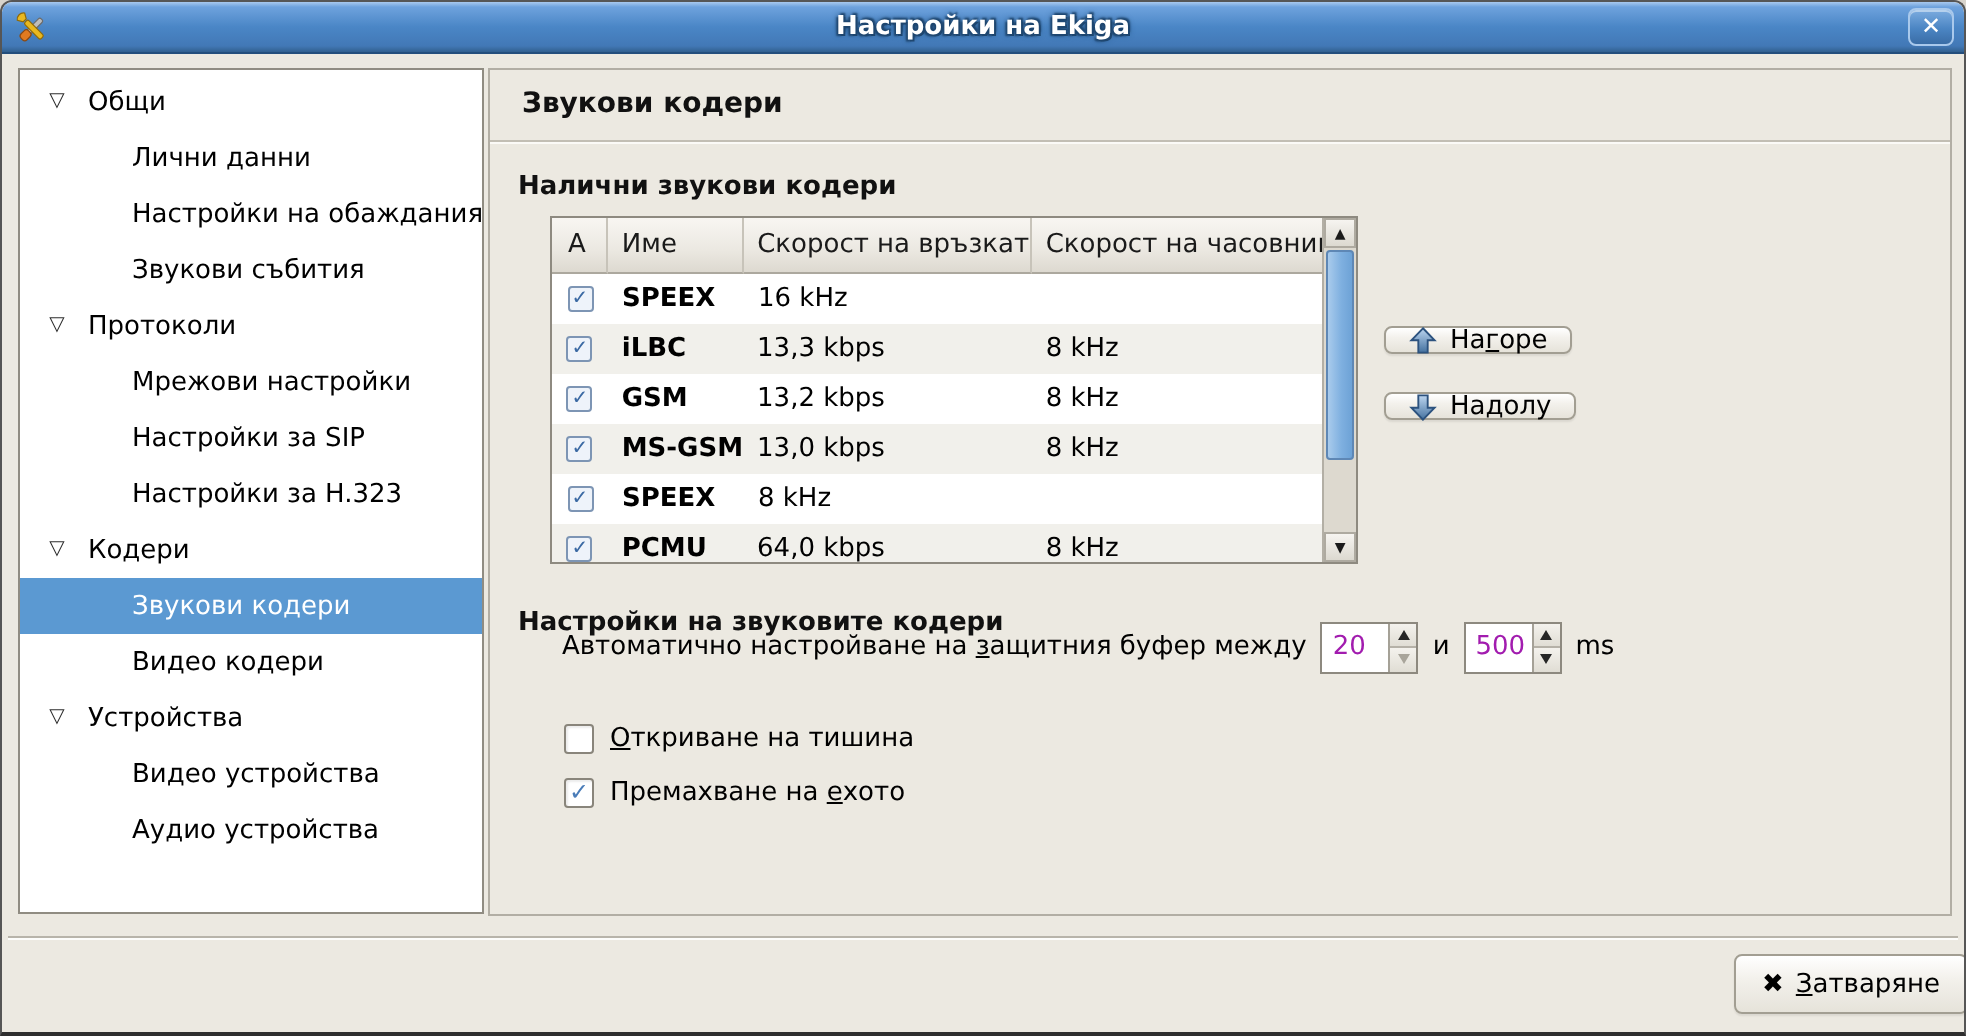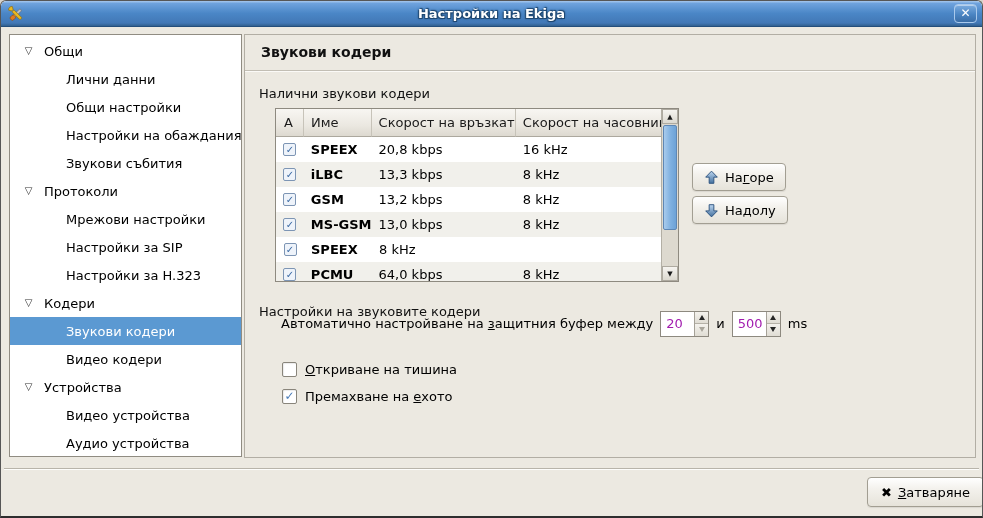--- a/index.html
+++ b/index.html
@@ -50,21 +50,21 @@
   .tree-row.selected { background:#5b99d2; color:#fff; }
   .expander { font-size:10px; color:#2e2e2e; line-height:1; width:13px; text-align:center; }
 
   
   .main {
     position:absolute; left:243px; top:33px; width:732px; height:424px;
     border:1px solid #b2aea4; background:#ece9e1;
   }
   .panel-title { position:absolute; left:16px; top:9px; font-size:14px; font-weight:bold; color:#111; }
   .panel-sep { position:absolute; left:0; right:0; top:35px; border-top:1px solid #c2beb4; border-bottom:1px solid #fbfaf7; }
-  .section-title { position:absolute; font-weight:normal; color:#111; white-space:nowrap; }
+  .section-title { position:absolute; font-weight:bold; color:#111; white-space:nowrap; }
   .t-codecs { left:14px; top:51px; }
   .t-settings { left:14px; top:269px; }
 
   
   .table-wrap {
     position:absolute; left:30px; top:73px; width:404px; height:174px;
     border:1px solid #8e8a80; background:#fff; display:flex; overflow:hidden;
   }
   .table-main { width:387px; overflow:hidden; }
   .header-row { display:flex; height:28px; }
@@ -102,21 +102,21 @@
   .scroll-track { flex:1; position:relative; margin:0 1px; }
   .scroll-thumb {
     position:absolute; left:0; right:0; top:1px; height:105px;
     background:linear-gradient(90deg,#a9cbec 0%,#7fb0e0 55%,#6da2d6 100%);
     border:1px solid #5e87b5; border-radius:2px;
   }
 
   
   .gtk-btn {
     display:inline-flex; align-items:center; gap:6px;
-    padding:0 11px; height:28px;
+    padding:0 11px; height:14px;
     background:linear-gradient(180deg,#ffffff 0%,#f3f1ec 40%,#e6e3da 100%);
     border:1px solid #a29e92; border-radius:4px;
     font-size:13px; color:#000; cursor:default; white-space:nowrap;
     box-shadow:0 1px 1px rgba(0,0,0,.08);
   }
   .btn-up   { position:absolute; left:447px; top:128px; }
   .btn-down { position:absolute; left:447px; top:161px; }
   .mn { text-decoration:underline; }
   .arrow-svg { display:block; }
 
@@ -177,23 +177,20 @@
 
   <div class="sidebar">
     <div class="tree-row group">
       <span class="expander">▽</span>
       <span>Общи</span>
     </div>
     <div class="tree-row child">
       <span>Лични данни</span>
     </div>
     <div class="tree-row child">
-      <span>Общи настройки</span>
-    </div>
-    <div class="tree-row child">
       <span>Настройки на обажданията</span>
     </div>
     <div class="tree-row child">
       <span>Звукови събития</span>
     </div>
     <div class="tree-row group">
       <span class="expander">▽</span>
       <span>Протоколи</span>
     </div>
     <div class="tree-row child">
@@ -239,21 +236,20 @@
           <div class="hcell hc0">A</div>
           <div class="hcell hc1">Име</div>
           <div class="hcell hc2">Скорост на връзката</div>
           <div class="hcell hc3">Скорост на часовника</div>
         </div>
         <div class="trow">
           <div class="c-check">
               <span class="tbl-check checked">✓</span>
             </div>
           <div class="c-name">SPEEX</div>
-          <div class="c-rate">20,8 kbps</div>
           <div class="c-clock">16 kHz</div>
         </div>
         <div class="trow">
           <div class="c-check">
               <span class="tbl-check checked">✓</span>
             </div>
           <div class="c-name">iLBC</div>
           <div class="c-rate">13,3 kbps</div>
           <div class="c-clock">8 kHz</div>
         </div>

